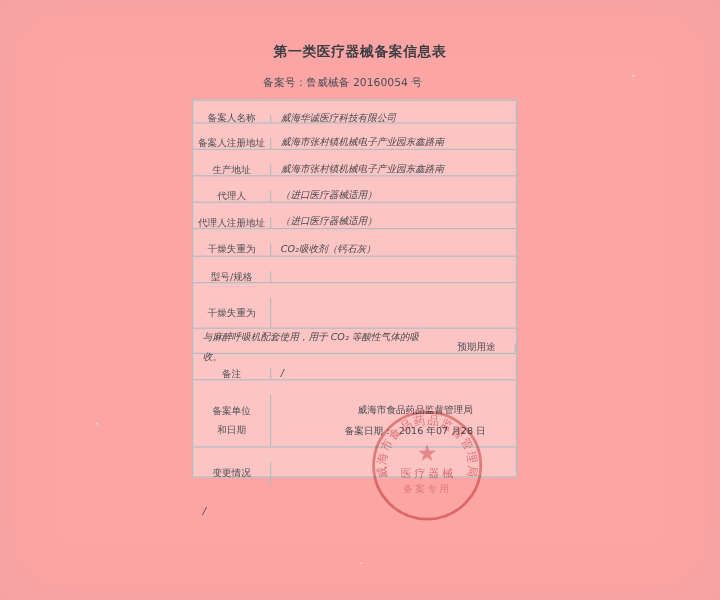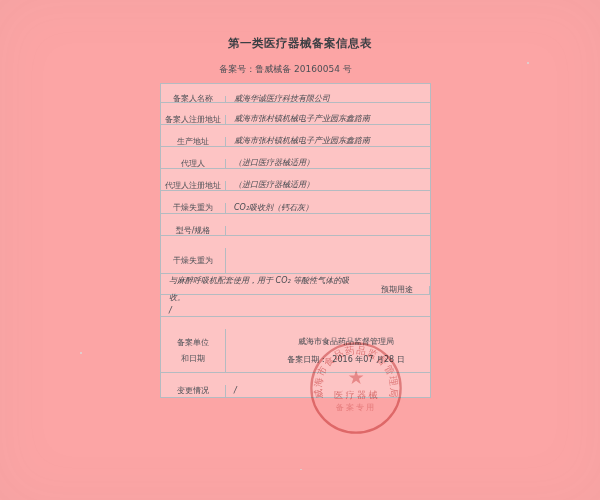--- a/index.html
+++ b/index.html
@@ -14,21 +14,21 @@
   }
   .record-no{
     position:absolute;top:63px;left:160px;width:271px;box-sizing:border-box;
     text-align:center;padding-right:20px;font-size:9px;color:#4c5056;
   }
   .info-table{
     position:absolute;top:83px;left:160px;width:271px;box-sizing:border-box;
     border:1px solid #b4bbc1;background:rgba(255,255,255,.35);
   }
   .row{display:flex;border-bottom:1px solid #b4bbc1;box-sizing:border-box;}
-  .row:last-child{border-bottom:none;}
+  .row:last-child{border-bottom:none;flex-direction:column;}
   .cell{box-sizing:border-box;margin-top:12px;}
   .label{
     width:65px;border-right:1px solid #b4bbc1;display:flex;align-items:center;justify-content:center;
     text-align:center;font-size:8px;color:#4d5157;white-space:pre-line;line-height:1.9;padding:2px 1px;
   }
   .value{
     flex:1;display:flex;align-items:center;font-size:8px;color:#474b51;
     padding:2px 4px 2px 8px;white-space:pre-line;line-height:2.1;font-style:italic;
   }
   .authority-cell{
@@ -93,20 +93,21 @@
     <div class="row" style="height:38px">
       <div class="cell label">干燥失重为</div>
     </div>
 
     <div class="row" style="height:21px">
       <div class="cell value">与麻醉呼吸机配套使用，用于 CO₂ 等酸性气体的吸收。</div>
       <div class="cell label">预期用途</div>
     </div>
 
     <div class="row" style="height:22px">
+      <div class="cell label">备注</div>
       <div class="cell value">/</div>
     </div>
 
     <div class="row" style="height:56px">
       <div class="cell label">备案单位
 和日期</div>
       <div class="cell authority-cell">
         <span class="authority-line">威海市食品药品监督管理局</span>
         <span class="authority-line">备案日期：  2016 年07 月28 日</span>
       </div>

